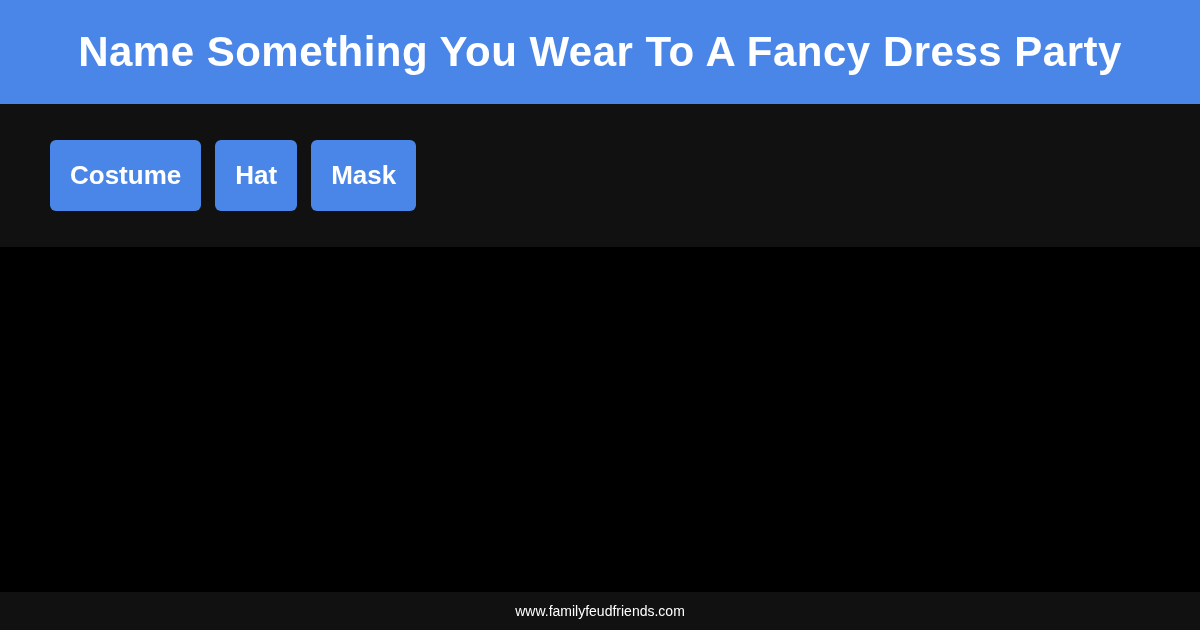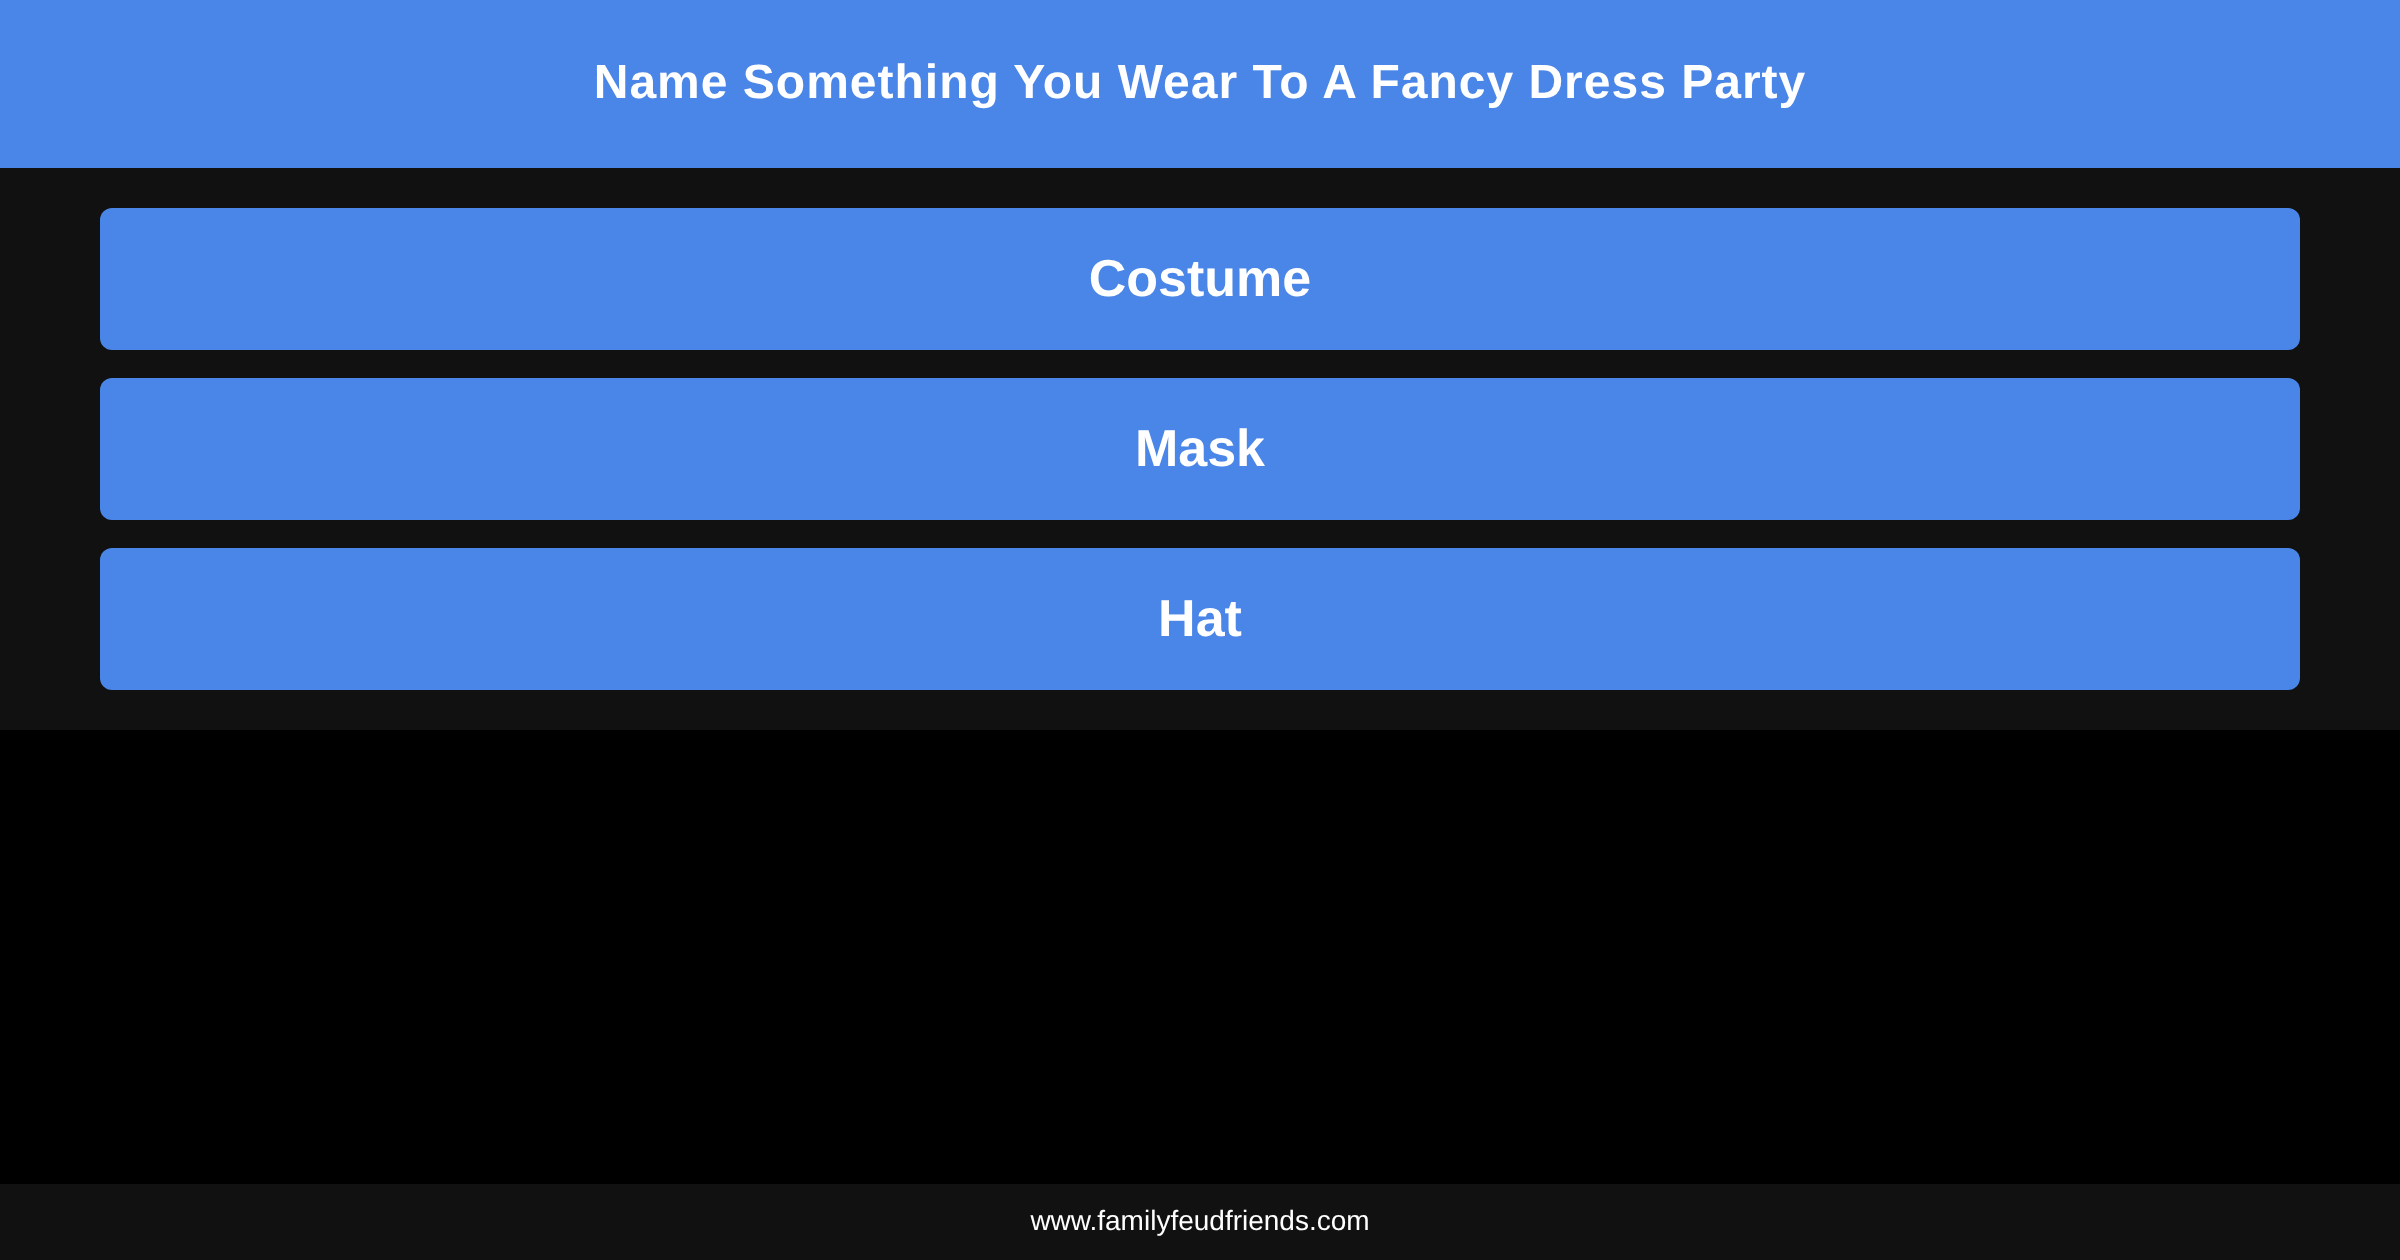--- a/index.html
+++ b/index.html
@@ -18,31 +18,31 @@
 
     .header {
       background-color: #4a86e8;
       width: 100%;
       padding: 28px 20px;
       text-align: center;
     }
 
     .header-title {
       color: #fff;
-      font-size: 24px;
+      font-size: 42px;
       font-weight: bold;
       letter-spacing: 0.5px;
     }
 
     .content {
       background-color: #111;
       width: 100%;
-      padding: 20px 50px;
+      padding: 36px 50px;
       display: flex;
-      flex-direction: column;
+      flex-direction: row;
       gap: 14px;
     }
 
     .answer-row {
       background-color: #4a86e8;
       border-radius: 6px;
       padding: 20px 20px;
       text-align: center;
       cursor: pointer;
     }
@@ -72,19 +72,19 @@
   </style>
 </head>
 <body>
 
 <div class="header">
   <span class="header-title">Name Something You Wear To A Fancy Dress Party</span>
 </div>
 
 <div class="content" id="answers-container">
 <div class="answer-row"><span class="answer-label">Costume</span></div>
+    <div class="answer-row"><span class="answer-label">Hat</span></div>
     <div class="answer-row"><span class="answer-label">Mask</span></div>
-    <div class="answer-row"><span class="answer-label">Hat</span></div>
   </div>
 
 <div class="footer">
   <span class="footer-url">www.familyfeudfriends.com</span>
 </div>
 
 </body></html>

